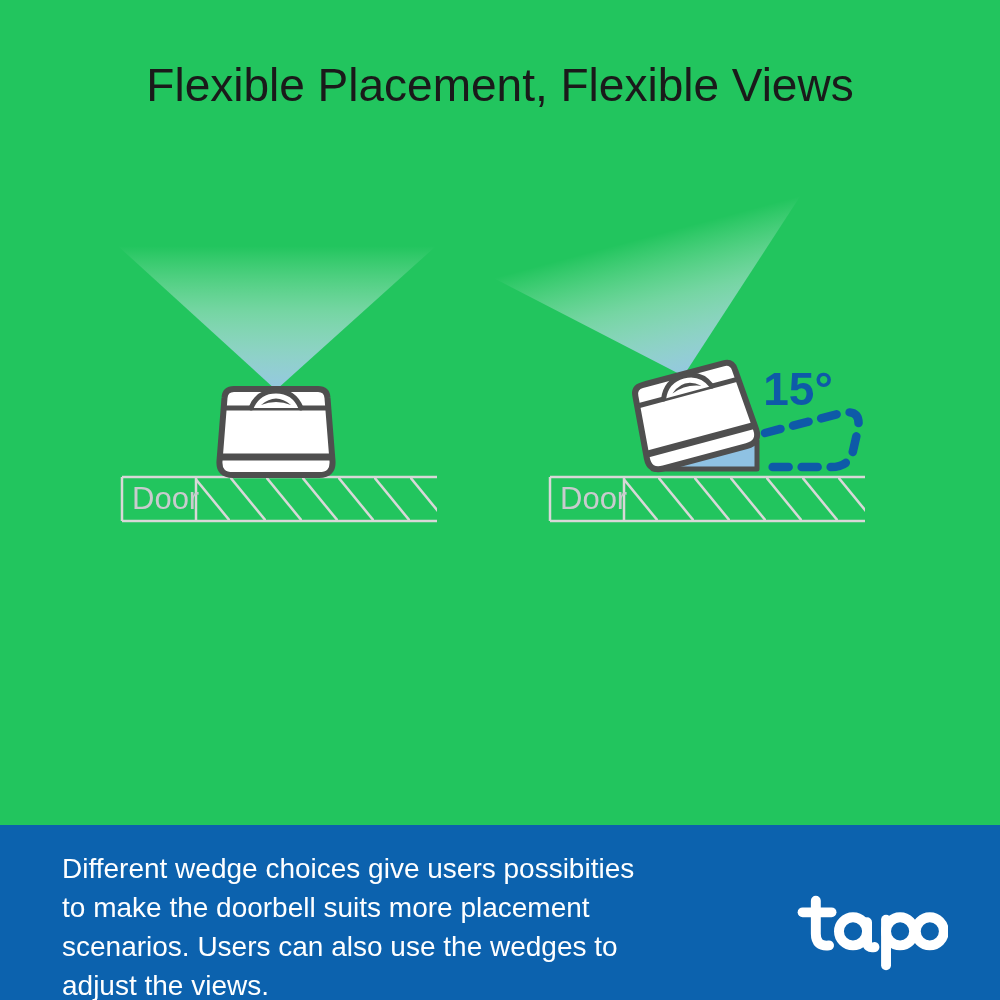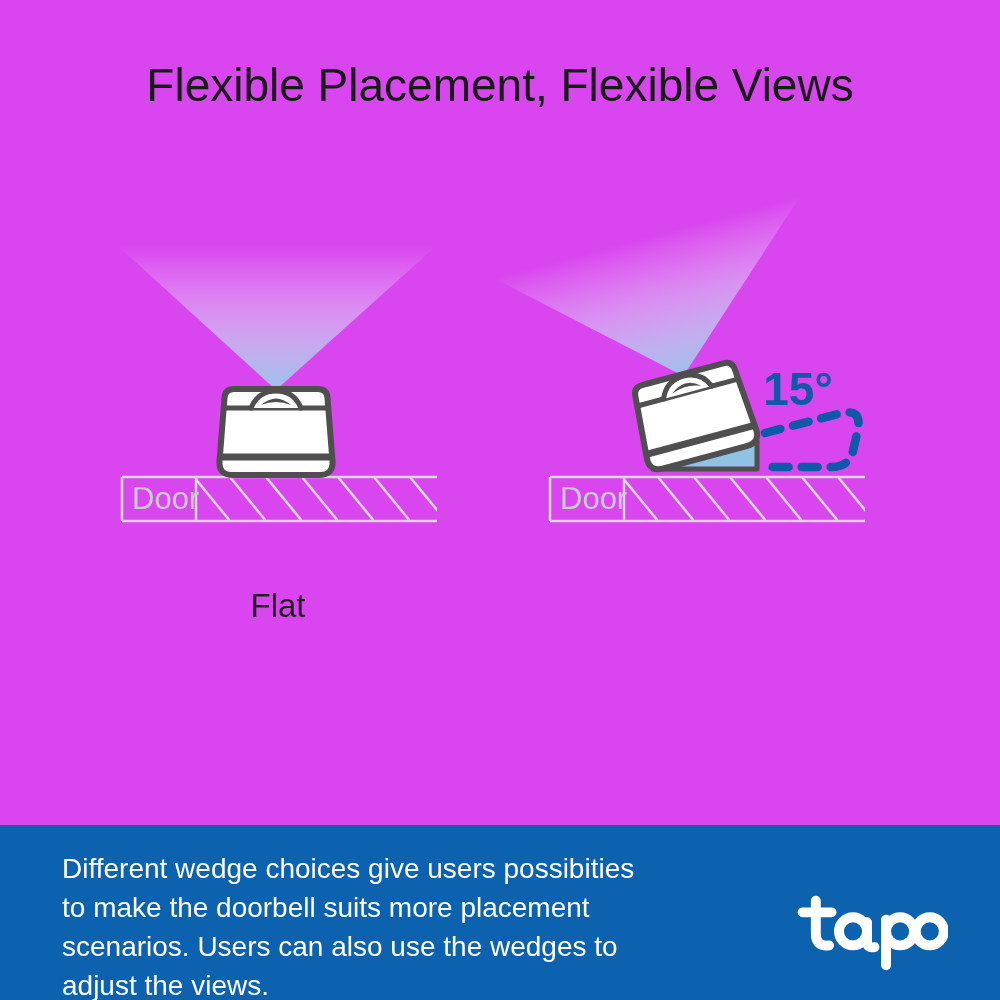--- a/index.html
+++ b/index.html
@@ -1,17 +1,17 @@
 <!DOCTYPE html>
 <html><head>
 <meta charset="utf-8">
 <style>
   html,body{margin:0;padding:0;background:#ffffff;}
   .page{
-    position:relative;width:1000px;height:1000px;background:#d946ef;overflow:hidden;
+    position:relative;width:1000px;height:1000px;background:#22c55e;overflow:hidden;
     font-family:"Liberation Sans", sans-serif;
   }
   .title{
     position:absolute;top:58px;left:0;width:1000px;text-align:center;
     font-size:46px;font-weight:400;color:#1a1a1a;letter-spacing:0;
   }
   .diagram-svg{position:absolute;top:0;left:0;}
   .caption{
     position:absolute;top:587px;font-size:33px;font-weight:400;color:#1f1f1f;text-align:center;
   }
@@ -80,21 +80,20 @@
         <polygon points="707,388 549,244 867,244" fill="url(#beamGrad)"></polygon>
         <use href="#device" transform="translate(650,386)"></use>
       </g>
 
       <path d="M 765,433 L 838,414 Q 862,407 858,429 L 853,451 Q 849,467 831,467 L 763,467" fill="none" stroke="#0e5aa8" stroke-width="8.5" stroke-linecap="round" stroke-dasharray="16 13"></path>
 
       <text x="798" y="405" text-anchor="middle" font-size="46" font-weight="bold" fill="#0e5aa8">15°</text>
     </g>
   </svg>
 
-  <div class="caption flat">Flat</div>
 
   <div class="footer">
     <div class="footer-text">Different wedge choices give users possibities
 to make the doorbell suits more placement
 scenarios. Users can also use the wedges to
 adjust the views.</div>
 
     <svg class="tapo-logo" width="152" height="76" viewBox="0 0 182 92">
       <g fill="none" stroke="#ffffff" stroke-width="12" stroke-linecap="round">
 

